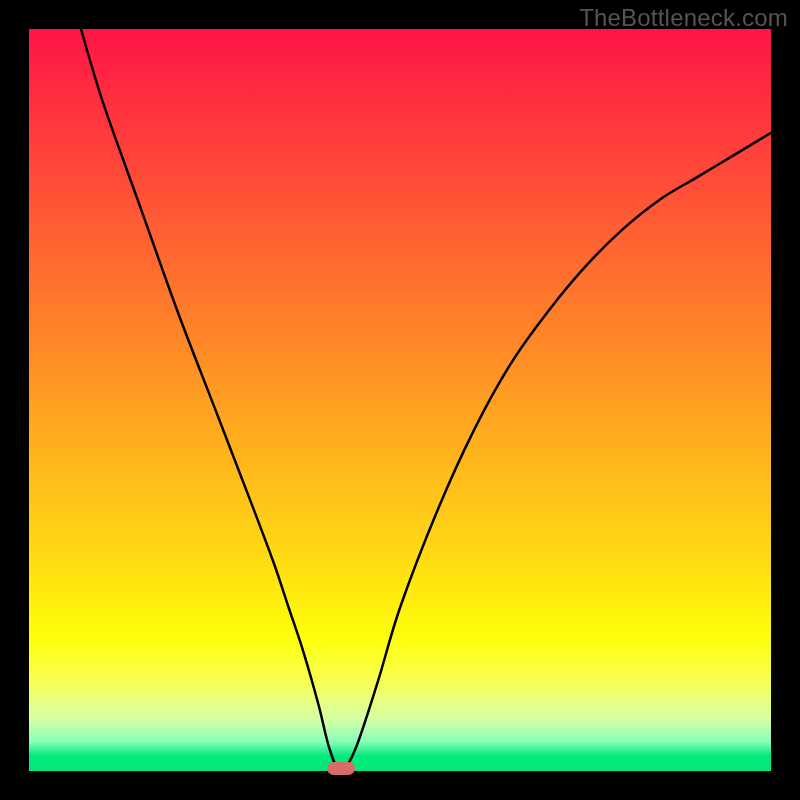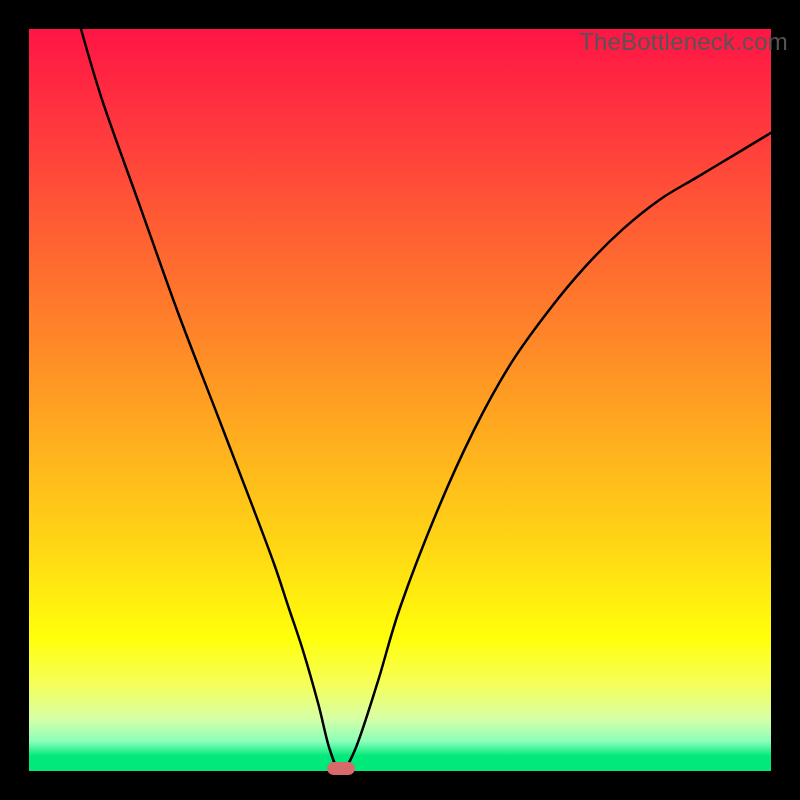--- a/index.html
+++ b/index.html
@@ -40,21 +40,20 @@
   }
   .watermark {
     position: absolute;
     top: 4px;
     right: 12px;
     color: #555;
     font-size: 24px;
     font-weight: 500;
     letter-spacing: 0.2px;
     z-index: 5;
-    margin-top: 24px;
   }
   svg.curve {
     position: absolute;
     left: 0;
     top: 0;
     width: 742px;
     height: 742px;
   }
   .marker {
     position: absolute;

